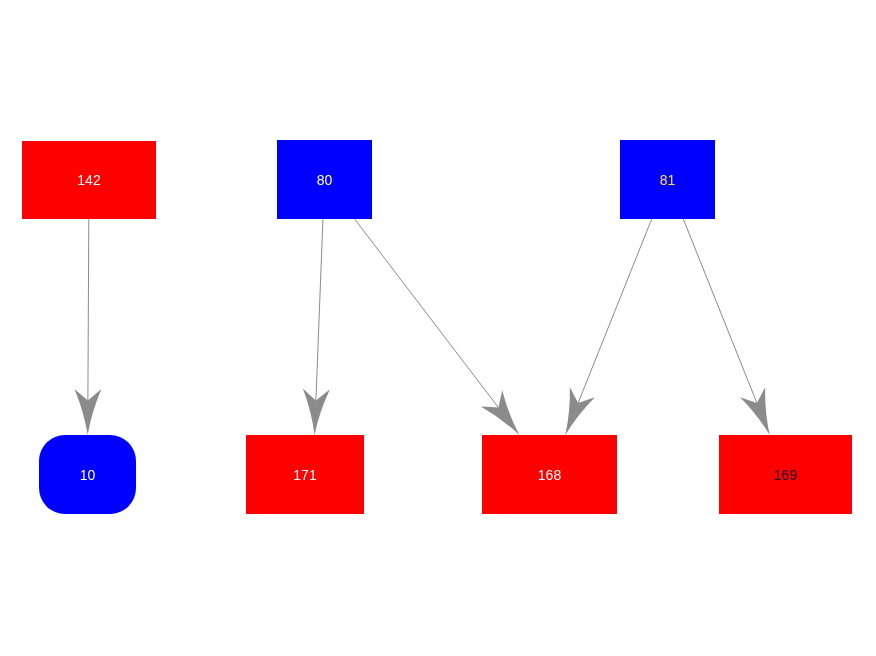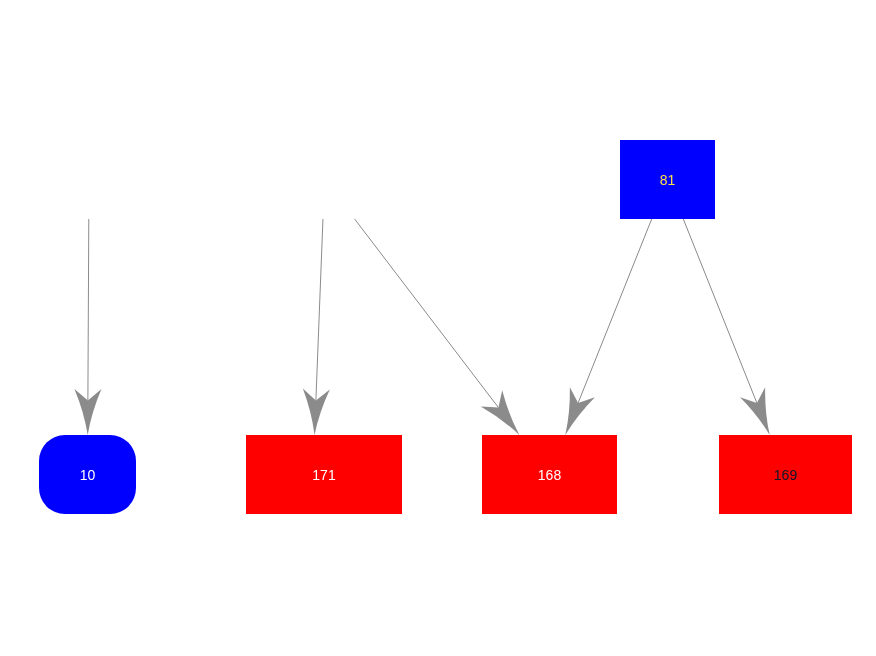--- a/index.html
+++ b/index.html
@@ -52,27 +52,33 @@
       <line x1="322.96016949152545" y1="219" x2="315.88372500674785" y2="400.52618460951106" stroke="#8b8b8b" stroke-width="1"></line>
       <path d="M 314.53983050847455 435 Q 311.6586290964235 411.87021231348643 302.8419359910534 388.50904105248753 L 315.88372500674785 400.52618460951106 L 329.8214436879578 389.5607845728754 Q 319.2128912515567 412.164700499195 314.53983050847455 435 Z" fill="#8b8b8b"></path>
       <line x1="354.6271186440678" y1="219" x2="498.45038478656363" y2="407.5682822757167" stroke="#8b8b8b" stroke-width="1"></line>
       <path d="M 519.3728813559322 435 Q 502.4189881938085 419.00456606880283 480.74206884959074 406.61144024259255 L 498.45038478656363 407.5682822757167 L 502.2103696772907 390.23731249265194 Q 508.43011242556446 414.4198102988194 519.3728813559322 435 Z" fill="#8b8b8b"></path>
       <line x1="651.7" y1="219" x2="578.1129783342166" y2="402.96755416445853" stroke="#8b8b8b" stroke-width="1"></line>
       <path d="M 565.3 435 Q 570.332343664598 412.2411793530205 569.8495357853377 387.2762980884977 L 578.1129783342166 402.96755416445853 L 594.9184064392397 397.3038463500585 Q 577.3516274476906 415.0488928662575 565.3 435 Z" fill="#8b8b8b"></path>
       <line x1="683.3" y1="219" x2="756.8870216657834" y2="402.96755416445853" stroke="#8b8b8b" stroke-width="1"></line>
       <path d="M 769.7 435 Q 757.6483725523094 415.0488928662575 740.0815935607603 397.3038463500585 L 756.8870216657834 402.96755416445853 L 765.1504642146623 387.2762980884977 Q 764.667656335402 412.2411793530205 769.7 435 Z" fill="#8b8b8b"></path>
     </svg>
   <div class="node-layer" id="node-layer">
+      <div class="node" style="left: 22px; top: 141px; width: 134px; height: 78px; background: rgb(255, 0, 0);">
+        <span class="node-label" style="color: rgb(255, 255, 255);">142</span>
+      </div>
+      <div class="node" style="left: 277px; top: 140px; width: 95px; height: 79px; background: rgb(0, 0, 255);">
+        <span class="node-label" style="color: rgb(255, 255, 255);">80</span>
+      </div>
       <div class="node" style="left: 620px; top: 140px; width: 95px; height: 79px; background: rgb(0, 0, 255);">
         <span class="node-label" style="color: #fde047;">81</span>
       </div>
       <div class="node" style="left: 39px; top: 435px; width: 97px; height: 79px; background: rgb(0, 0, 255); border-radius: 26px;">
         <span class="node-label" style="color: rgb(255, 255, 255);">10</span>
       </div>
-      <div class="node" style="left: 246px; top: 435px; width: 156px; height: 79px; background: rgb(255, 0, 0);">
+      <div class="node" style="left: 246px; top: 435px; width: 118px; height: 79px; background: rgb(255, 0, 0);">
         <span class="node-label" style="color: rgb(255, 255, 255);">171</span>
       </div>
       <div class="node" style="left: 482px; top: 435px; width: 135px; height: 79px; background: rgb(255, 0, 0);">
         <span class="node-label" style="color: rgb(255, 255, 255);">168</span>
       </div>
       <div class="node" style="left: 719px; top: 435px; width: 133px; height: 79px; background: rgb(255, 0, 0);">
         <span class="node-label" style="color: #0f172a;">169</span>
       </div>
     </div>
 </div>

